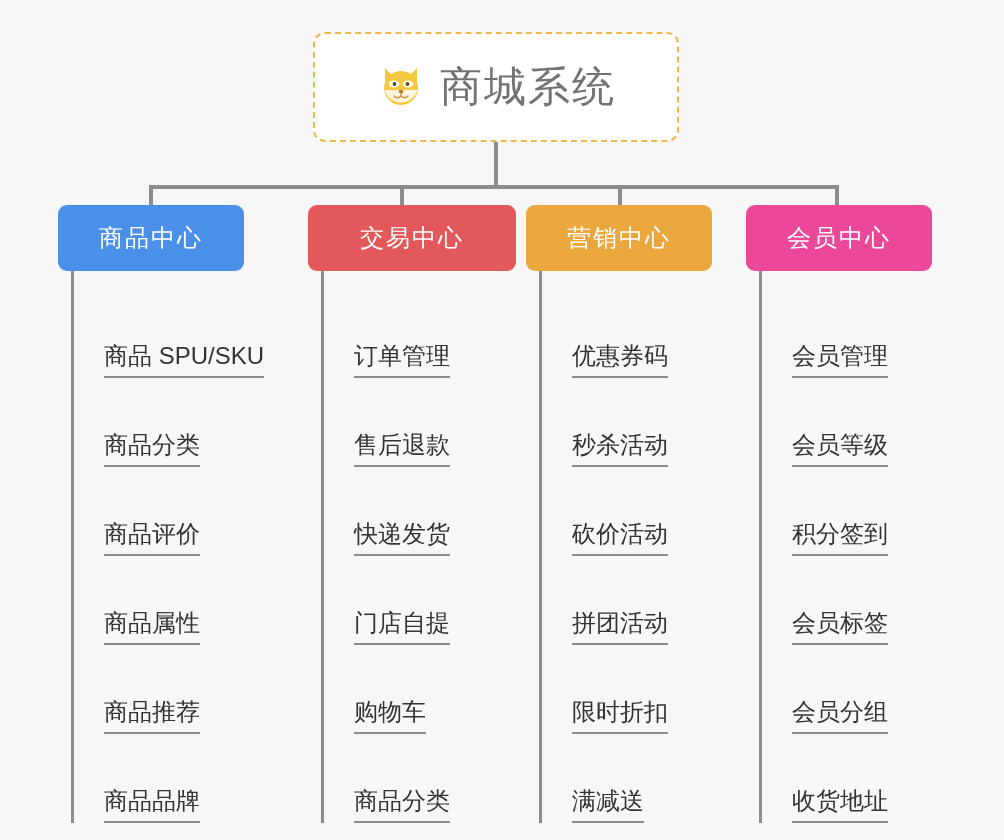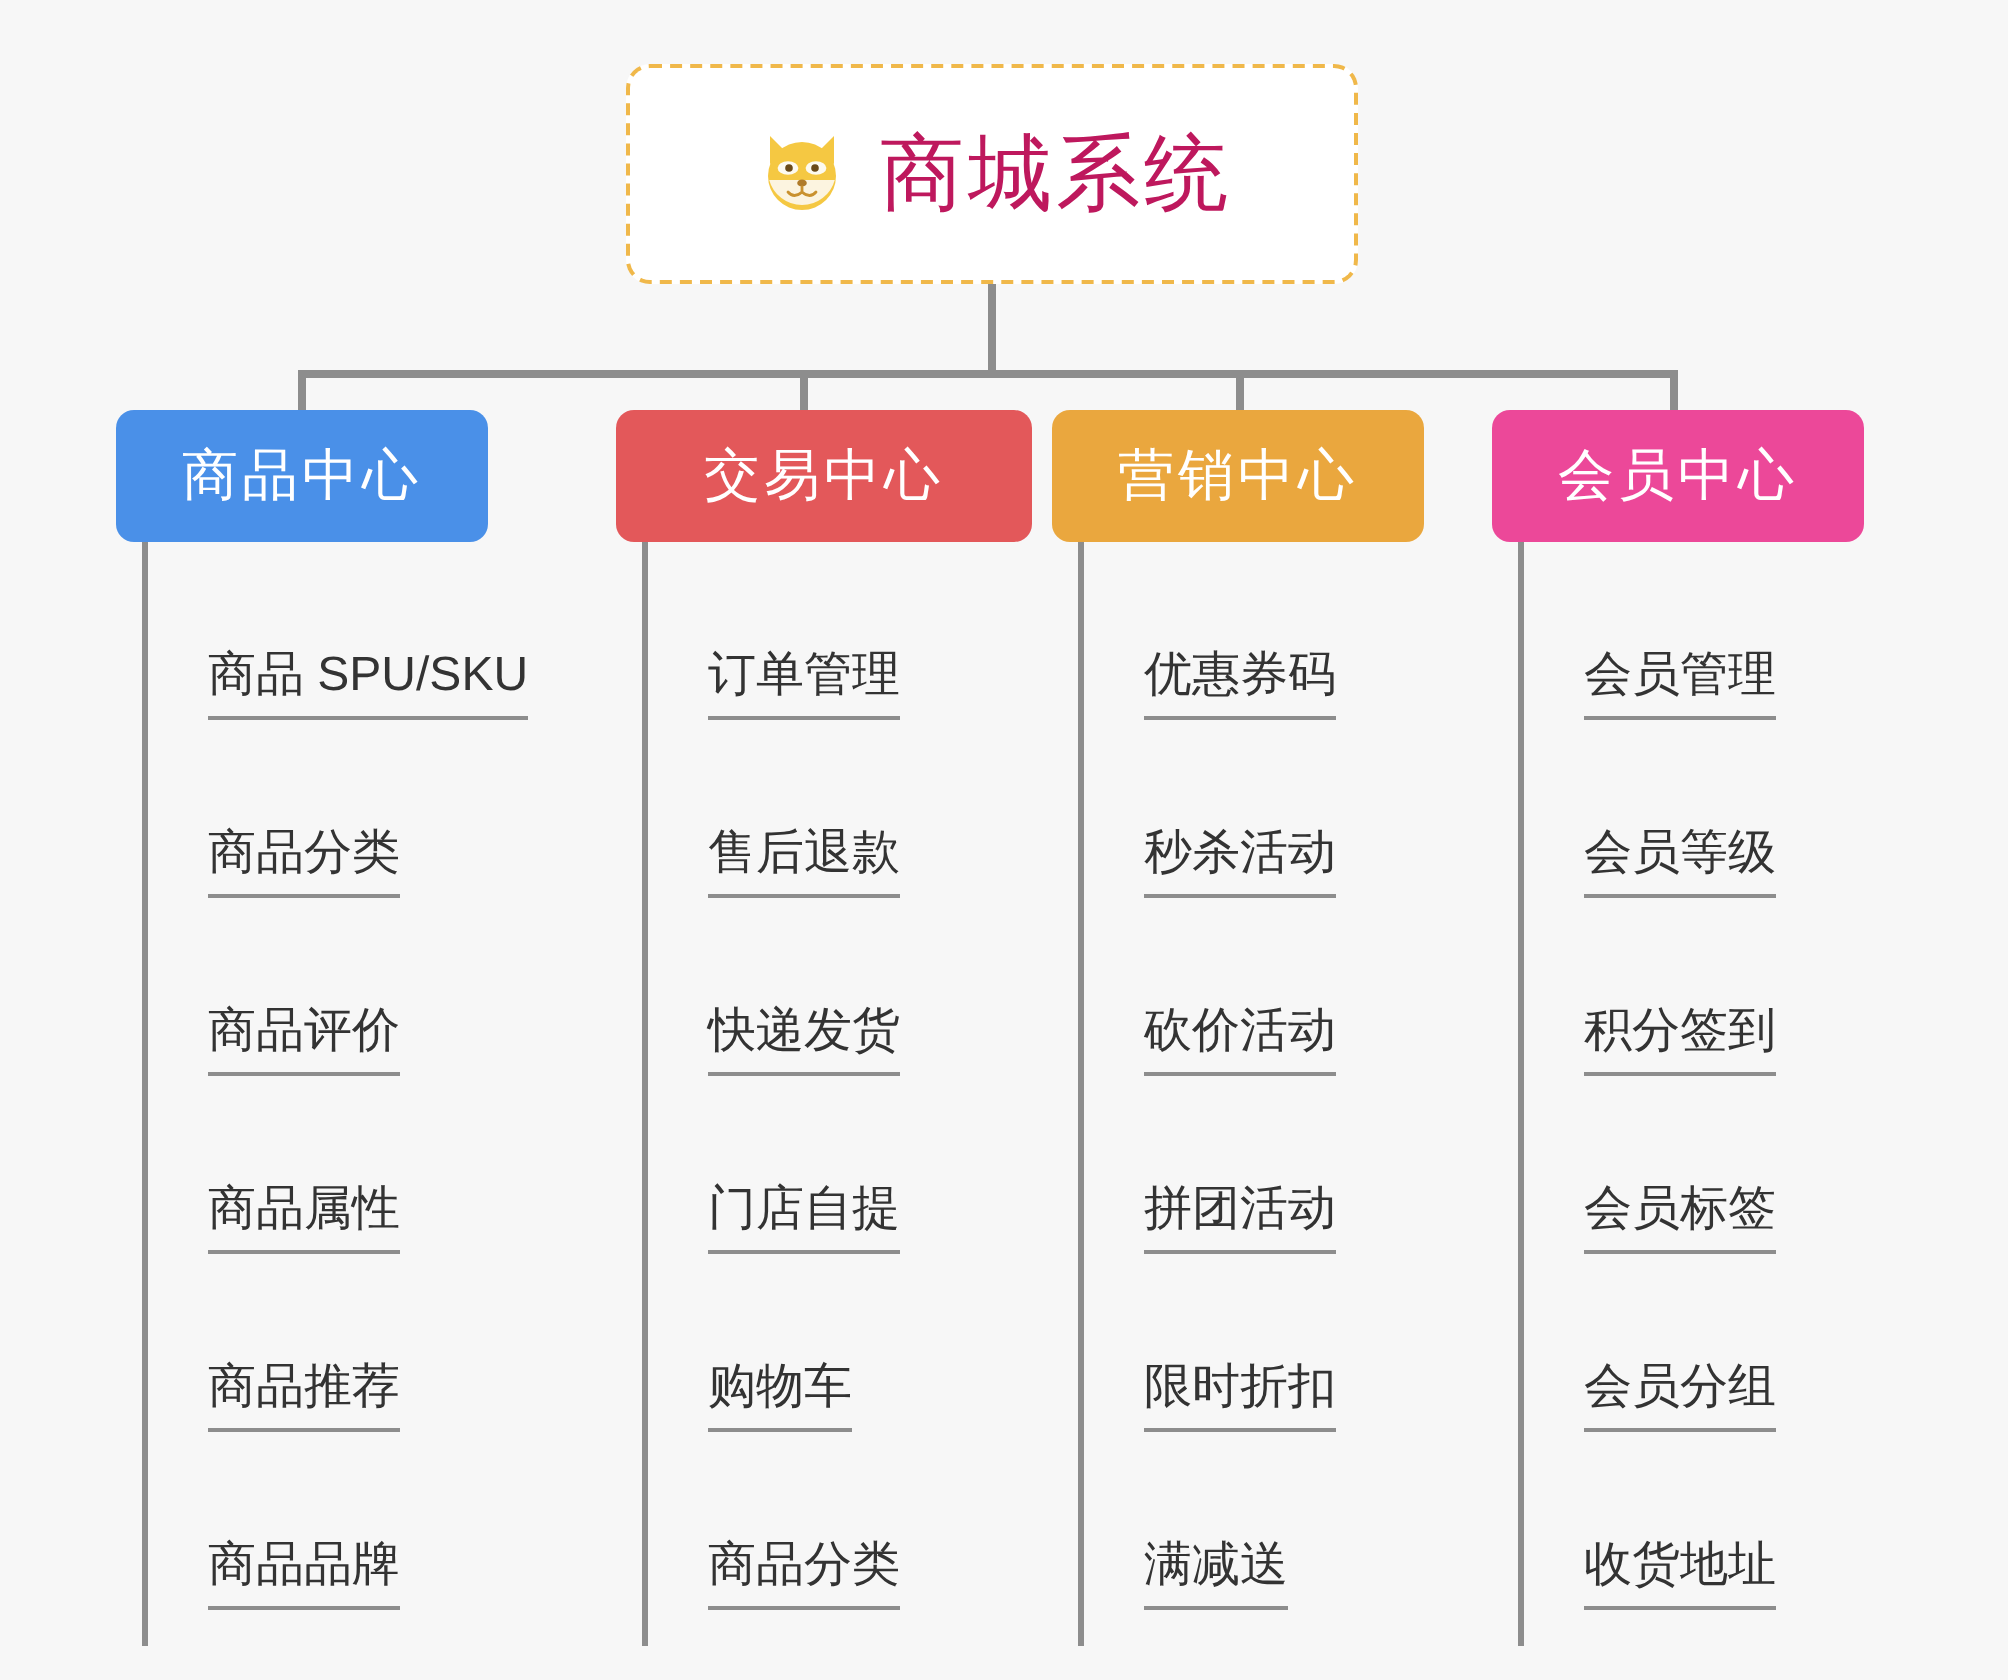--- a/index.html
+++ b/index.html
@@ -39,21 +39,21 @@
     font-size: 44px;
     line-height: 1;
     width: 50px;
     height: 50px;
     position: relative;
     display: block;
   }
 
   .root-title {
     font-size: 42px;
-    color: #be185d;
+    color: #737373;
     letter-spacing: 2px;
     line-height: 1;
     white-space: nowrap;
   }
 
   
   .conn {
     position: absolute;
     background: #8d8d8d;
   }
@@ -66,28 +66,29 @@
     top: 205px;
   }
 
   .branch-header {
     height: 66px;
     border-radius: 9px;
     display: flex;
     align-items: center;
     justify-content: center;
     color: #ffffff;
-    font-size: 28px;
+    font-size: 24px;
     letter-spacing: 2px;
     white-space: nowrap;
   }
 
   .branch-body {
     position: relative;
     margin-top: 0;
+    padding-top: 18px;
   }
 
   
   .spine {
     position: absolute;
     left: 13px;
     top: 0;
     width: 3px;
     background: #8d8d8d;
   }

